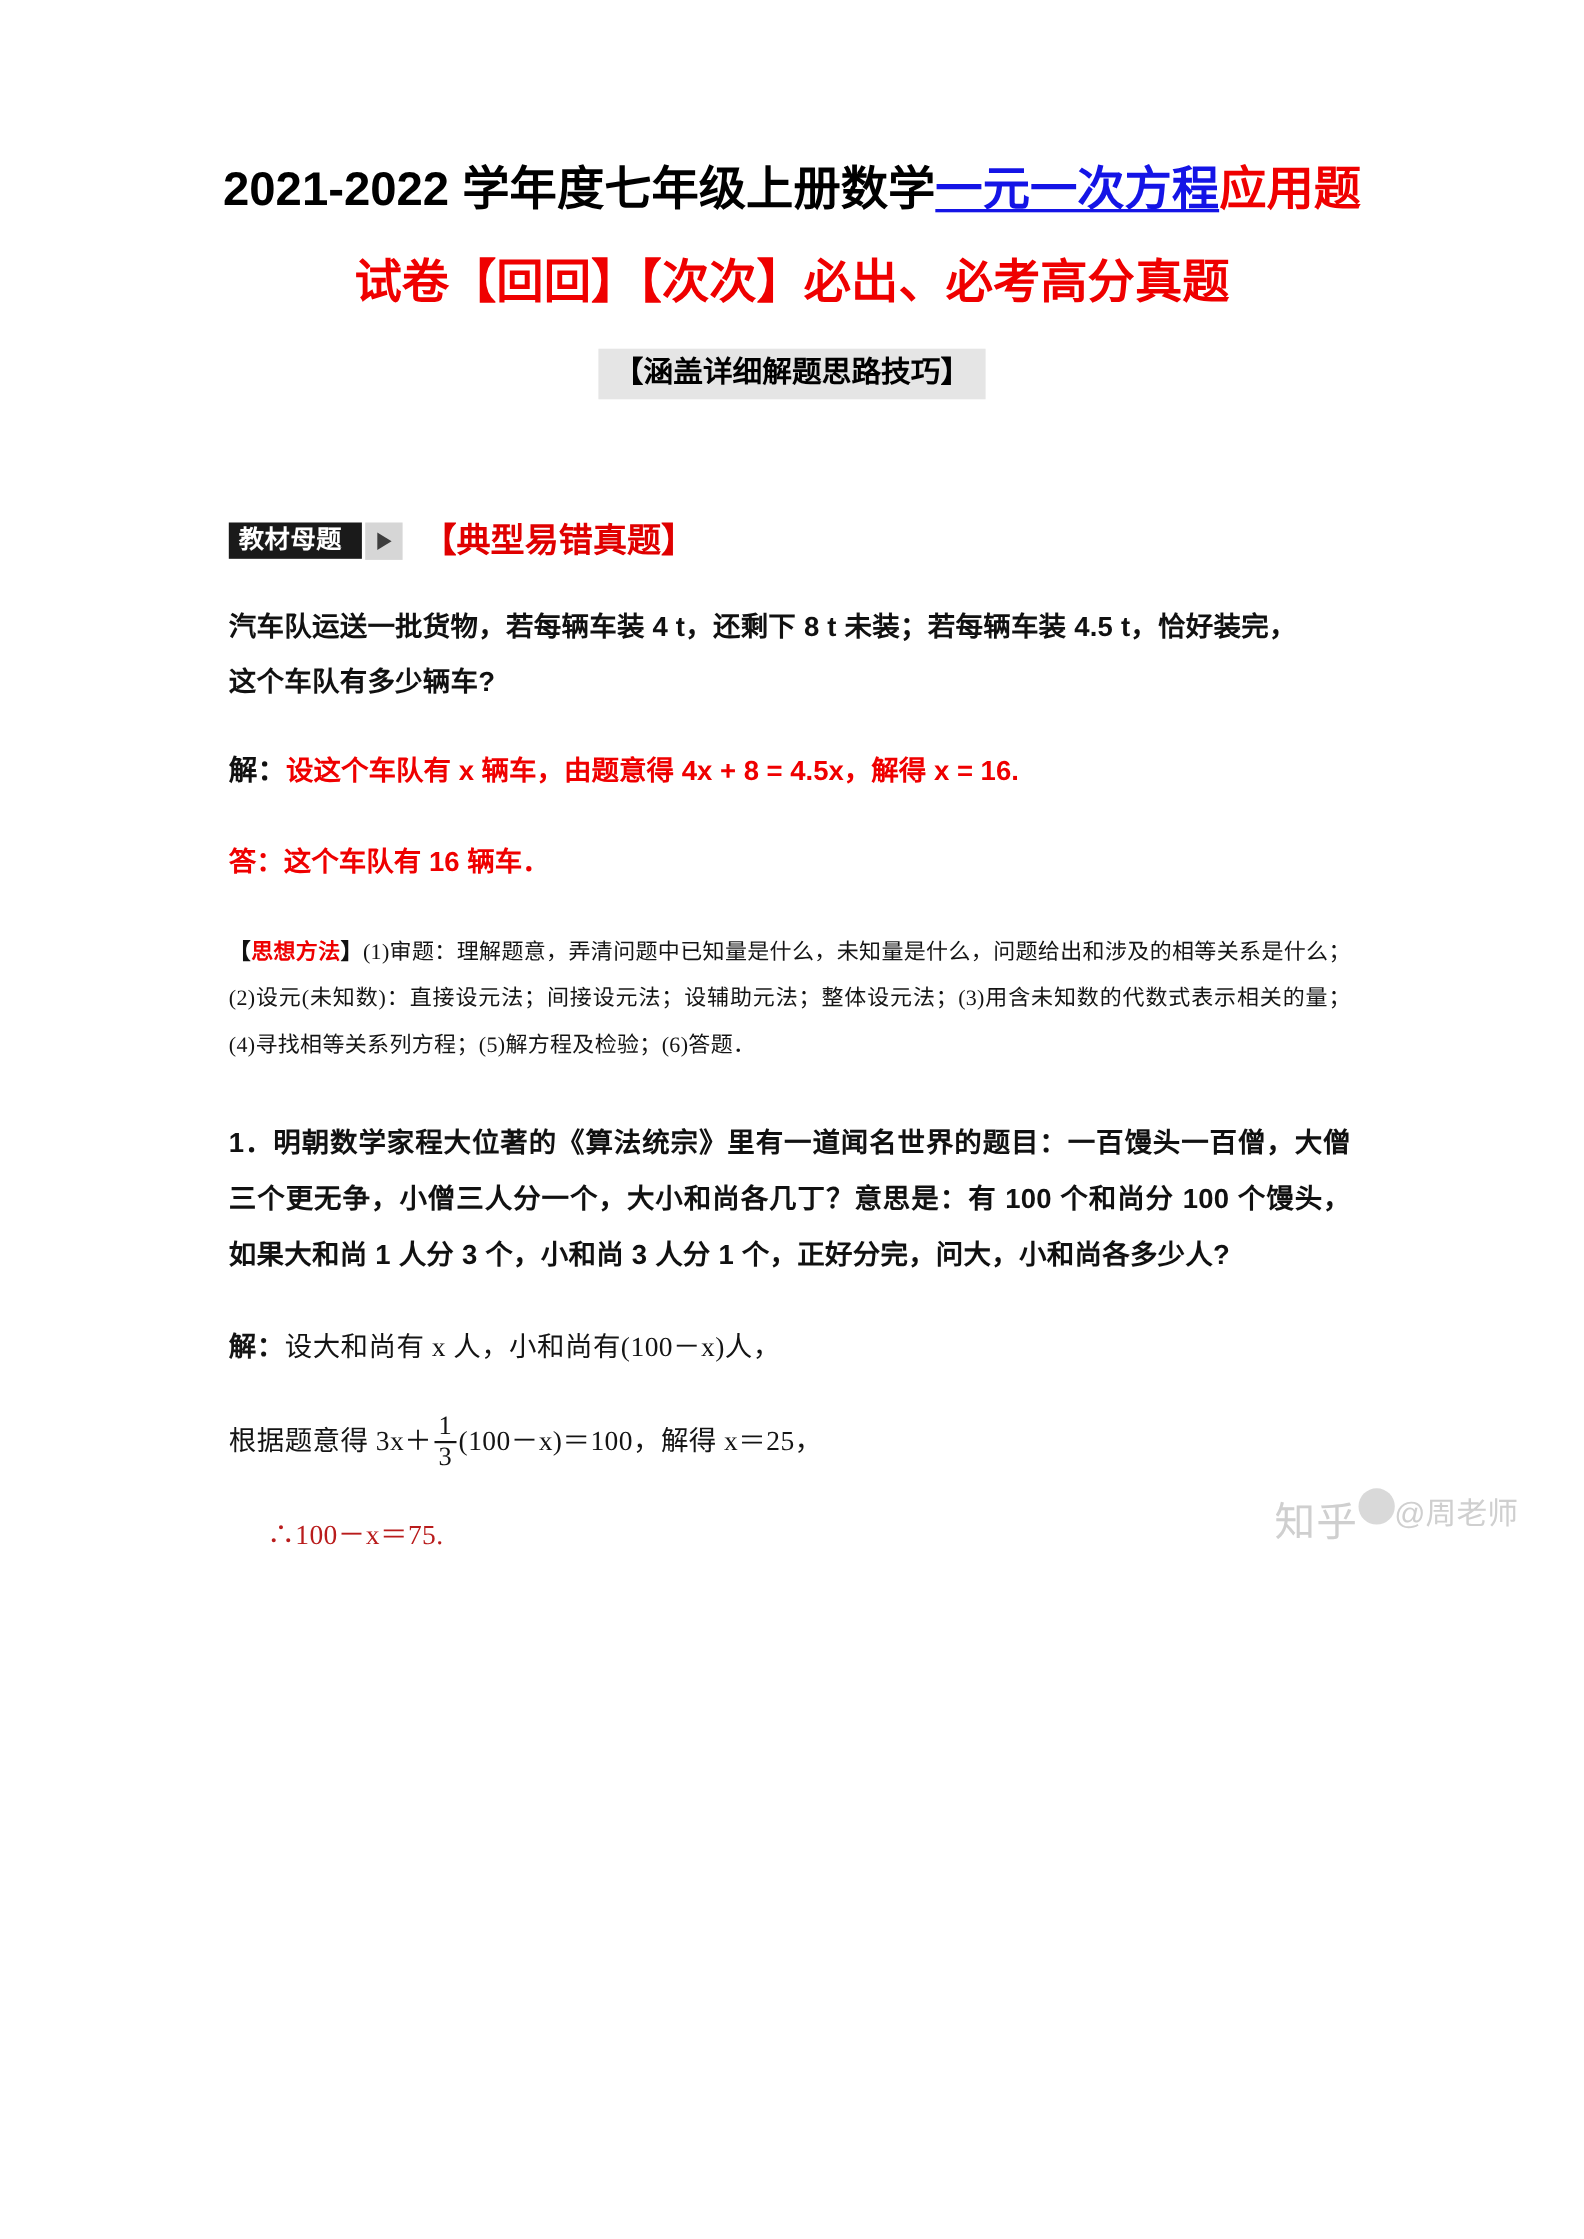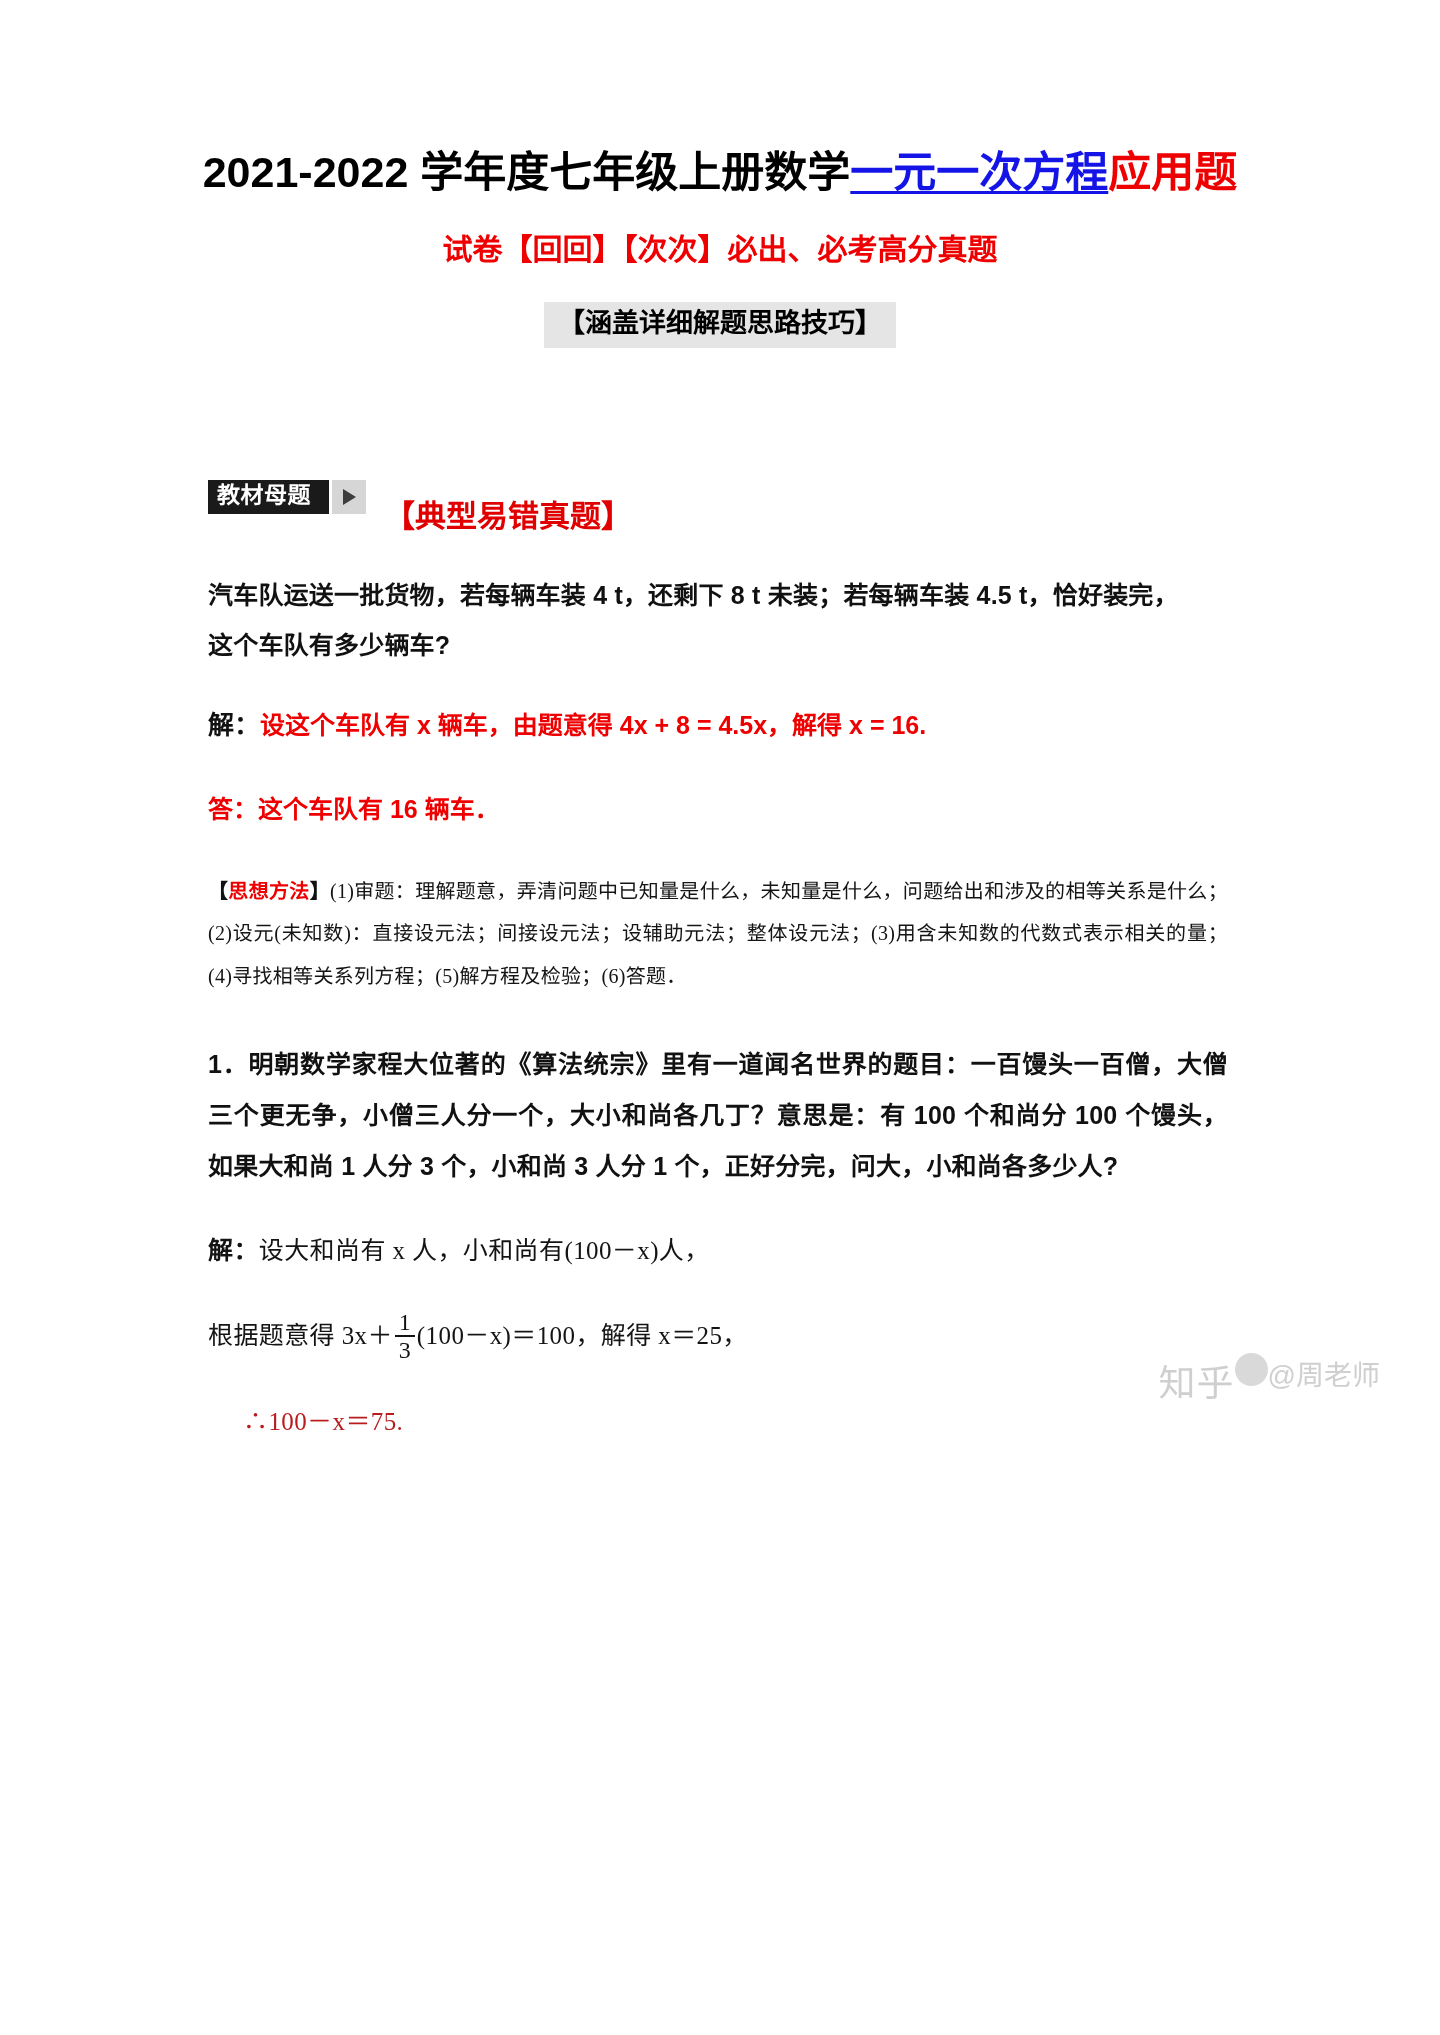--- a/index.html
+++ b/index.html
@@ -44,21 +44,21 @@
     text-underline-offset: 4px;
     text-decoration-thickness: 3px;
   }
   .title-line-1 .seg-red {
     color: #ef0000;
   }
   .title-line-2 {
     margin-top: 36px;
     font-family: "Liberation Sans", "DejaVu Sans", sans-serif;
     font-weight: 700;
-    font-size: 30px;
+    font-size: 43px;
     color: #ef0000;
     white-space: nowrap;
     line-height: 1.15;
   }
   .highlight-row {
     margin-top: 34px;
     text-align: center;
   }
   .highlight-box {
     display: inline-block;
@@ -108,21 +108,20 @@
     margin-left: 3px;
   }
   .badge-play svg { display: block; }
   .section-head-title {
     margin-left: 18px;
     color: #e00000;
     font-family: "Liberation Serif", "DejaVu Serif", serif;
     font-weight: 700;
     font-size: 31px;
     line-height: 1.1;
-    margin-top: 40px;
   }
 
   
   .p-problem {
     margin-top: 36px;
     font-family: "Liberation Sans", "DejaVu Sans", sans-serif;
     font-weight: 700;
     font-size: 25px;
     color: #111111;
     line-height: 2.0;

